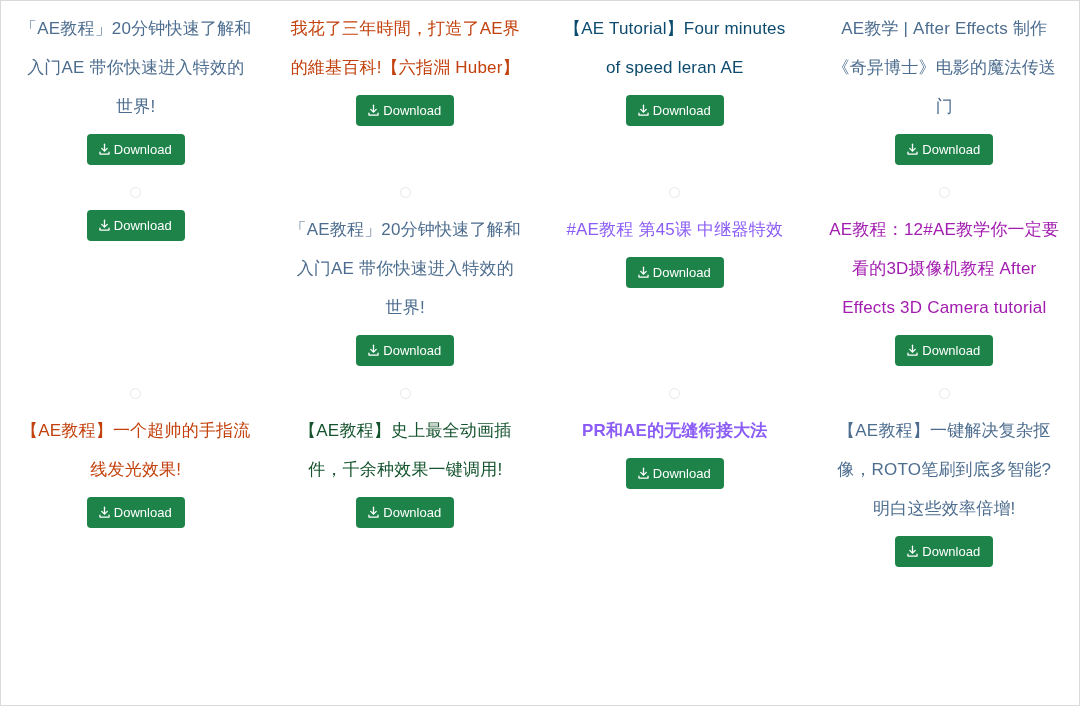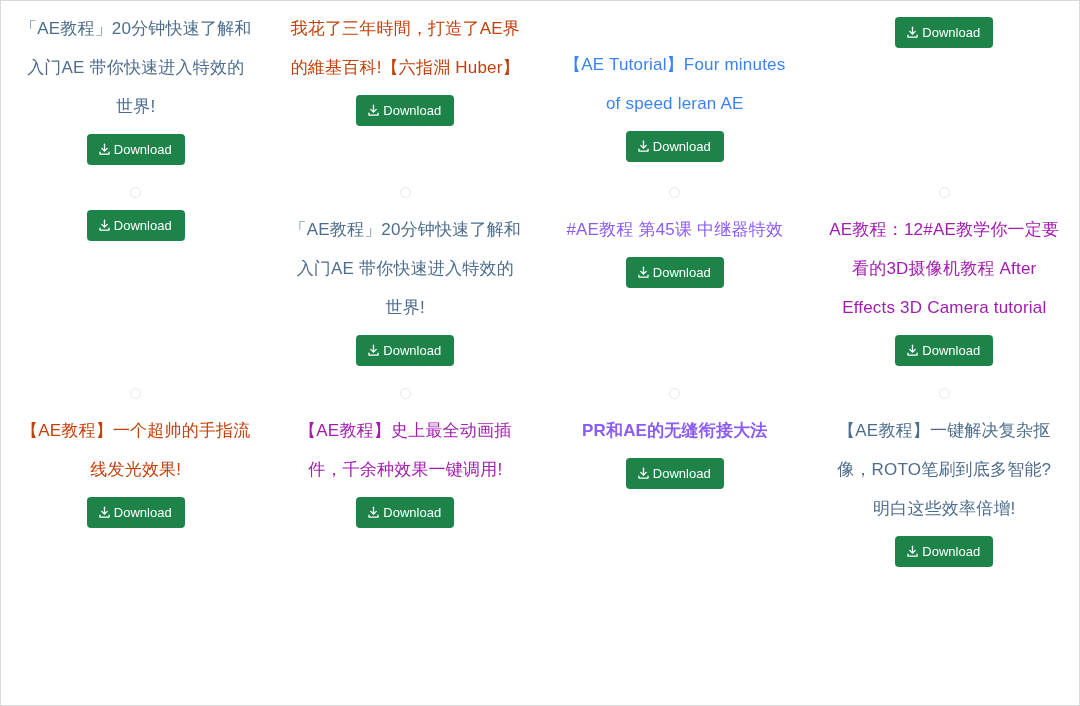--- a/index.html
+++ b/index.html
@@ -126,35 +126,36 @@
                 <path d="M8 1.5 L8 9.5"></path>
                 <path d="M4.6 6.6 L8 10 L11.4 6.6"></path>
                 <path d="M2.4 11.2 L2.4 13.6 L13.6 13.6 L13.6 11.2"></path>
               </svg>
             </span>
             <span class="download-label">Download</span>
           </button>
         </div>
       </div>
       <div class="result-cell row-first">
-        <div class="item-title" style="color: #3b82f6; margin-top: 36px;">【AE Tutorial】Four minutes of speed leran AE</div>
+        <div class="item-title" style="color: #0c4a6e;">【AE Tutorial】Four minutes of speed leran AE</div>
         <div class="download-wrap">
           <button class="download-button" style="background: rgb(29, 131, 72); color: rgb(255, 255, 255);">
             <span class="dl-icon">
               <svg viewBox="0 0 16 16" width="13" height="13" fill="none" stroke="#ffffff" stroke-width="1.6" stroke-linecap="round" stroke-linejoin="round">
                 <path d="M8 1.5 L8 9.5"></path>
                 <path d="M4.6 6.6 L8 10 L11.4 6.6"></path>
                 <path d="M2.4 11.2 L2.4 13.6 L13.6 13.6 L13.6 11.2"></path>
               </svg>
             </span>
             <span class="download-label">Download</span>
           </button>
         </div>
       </div>
       <div class="result-cell row-first">
+        <div class="item-title" style="color: rgb(77, 109, 143);">AE教学 | After Effects 制作《奇异博士》电影的魔法传送门</div>
         <div class="download-wrap">
           <button class="download-button" style="background: rgb(29, 131, 72); color: rgb(255, 255, 255);">
             <span class="dl-icon">
               <svg viewBox="0 0 16 16" width="13" height="13" fill="none" stroke="#ffffff" stroke-width="1.6" stroke-linecap="round" stroke-linejoin="round">
                 <path d="M8 1.5 L8 9.5"></path>
                 <path d="M4.6 6.6 L8 10 L11.4 6.6"></path>
                 <path d="M2.4 11.2 L2.4 13.6 L13.6 13.6 L13.6 11.2"></path>
               </svg>
             </span>
             <span class="download-label">Download</span>
@@ -235,21 +236,21 @@
                 <path d="M4.6 6.6 L8 10 L11.4 6.6"></path>
                 <path d="M2.4 11.2 L2.4 13.6 L13.6 13.6 L13.6 11.2"></path>
               </svg>
             </span>
             <span class="download-label">Download</span>
           </button>
         </div>
       </div>
       <div class="result-cell row-rest">
         <span class="item-marker" style="border-color: rgb(232, 232, 232);"></span>
-        <div class="item-title" style="color: #a21caf;">【AE教程】史上最全动画插件，千余种效果一键调用!</div>
+        <div class="item-title" style="color: #14532d;">【AE教程】史上最全动画插件，千余种效果一键调用!</div>
         <div class="download-wrap">
           <button class="download-button" style="background: rgb(29, 131, 72); color: rgb(255, 255, 255);">
             <span class="dl-icon">
               <svg viewBox="0 0 16 16" width="13" height="13" fill="none" stroke="#ffffff" stroke-width="1.6" stroke-linecap="round" stroke-linejoin="round">
                 <path d="M8 1.5 L8 9.5"></path>
                 <path d="M4.6 6.6 L8 10 L11.4 6.6"></path>
                 <path d="M2.4 11.2 L2.4 13.6 L13.6 13.6 L13.6 11.2"></path>
               </svg>
             </span>
             <span class="download-label">Download</span>

